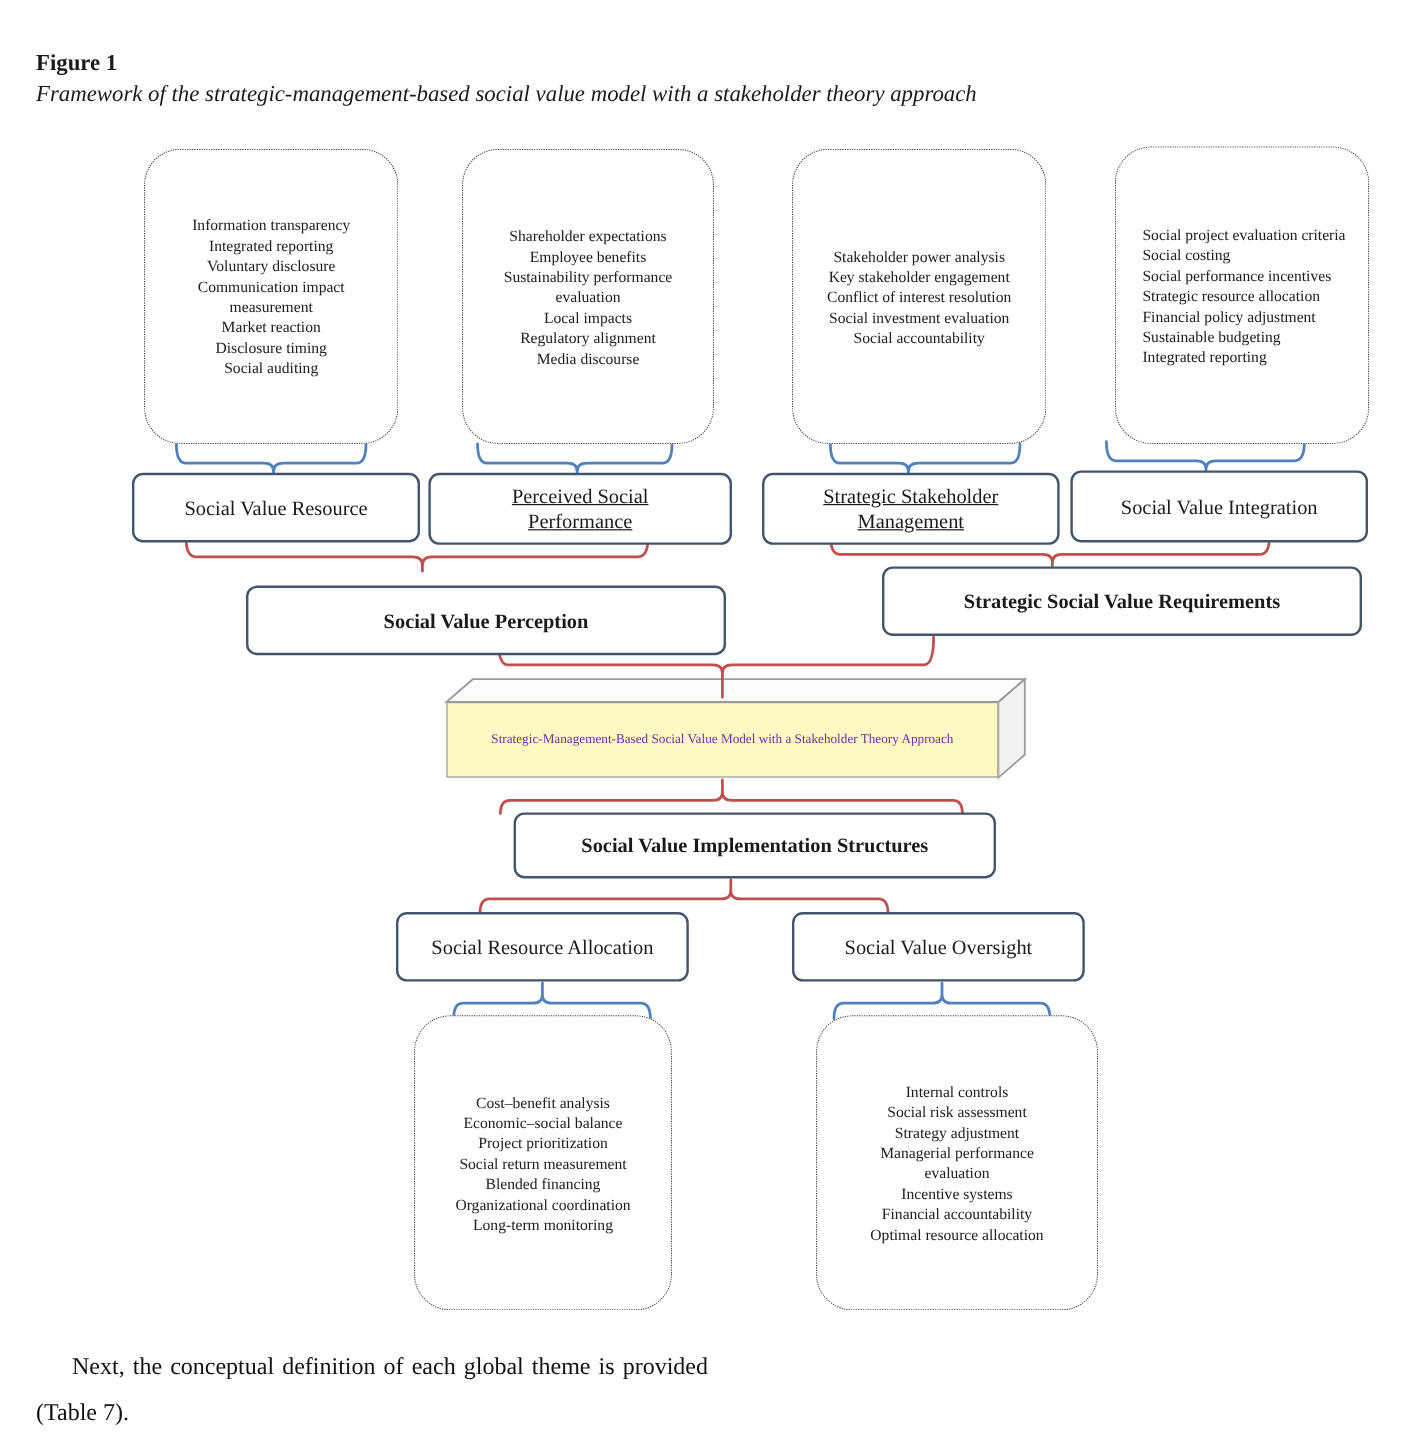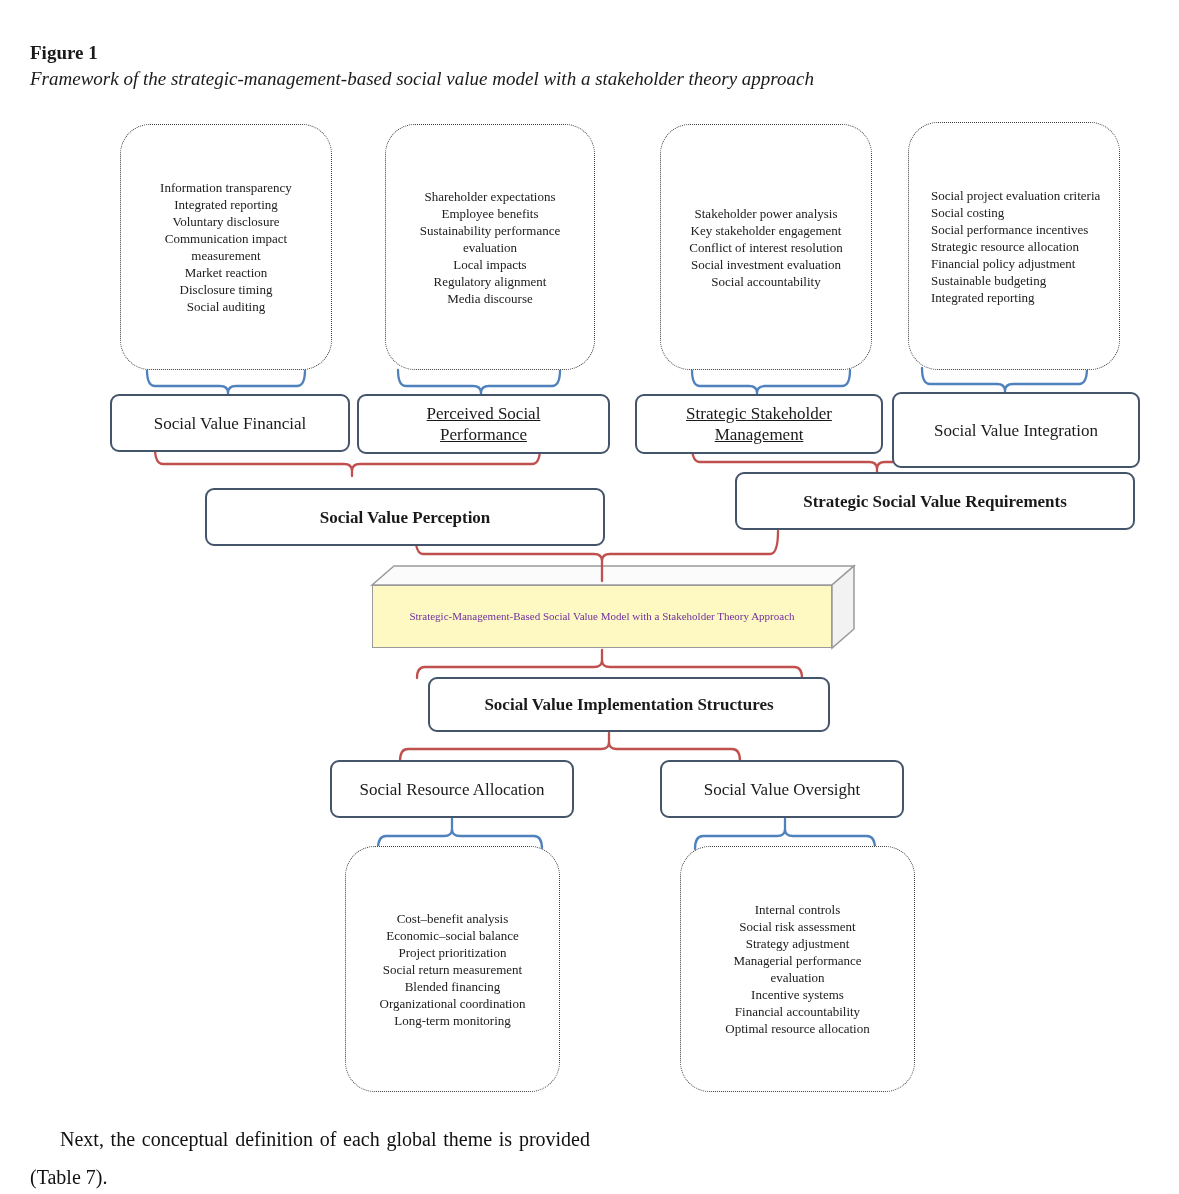--- a/index.html
+++ b/index.html
@@ -72,34 +72,34 @@
       <div class="li">Regulatory alignment</div>
       <div class="li">Media discourse</div>
     </div>
   <div class="box dotted" style="left:660px;top:124px;width:212px;height:246px;padding:8px 8px;">
       <div class="li">Stakeholder power analysis</div>
       <div class="li">Key stakeholder engagement</div>
       <div class="li">Conflict of interest resolution</div>
       <div class="li">Social investment evaluation</div>
       <div class="li">Social accountability</div>
     </div>
-  <div class="box dotted left-align" style="left:908px;top:122px;width:212px;height:248px;padding-top:8px;padding-bottom:8px;">
+  <div class="box dotted left-align" style="left:929px;top:122px;width:212px;height:248px;padding-top:8px;padding-bottom:8px;">
       <div class="li">Social project evaluation criteria</div>
       <div class="li">Social costing</div>
       <div class="li">Social performance incentives</div>
       <div class="li">Strategic resource allocation</div>
       <div class="li">Financial policy adjustment</div>
       <div class="li">Sustainable budgeting</div>
       <div class="li">Integrated reporting</div>
     </div>
 
-  <div class="box solid" style="left:110px;top:394px;width:240px;height:58px;">Social Value Financial</div>
+  <div class="box solid" style="left:110px;top:394px;width:240px;height:58px;">Social Value Resource</div>
   <div class="box solid pad-narrow" style="left:357px;top:394px;width:253px;height:60px;">Perceived Social Performance</div>
   <div class="box solid pad-narrow" style="left:635px;top:394px;width:248px;height:60px;">Strategic Stakeholder Management</div>
-  <div class="box solid" style="left:892px;top:392px;width:248px;height:76px;">Social Value Integration</div>
+  <div class="box solid" style="left:892px;top:392px;width:248px;height:60px;">Social Value Integration</div>
 
   <div class="box solid bold" style="left:205px;top:488px;width:400px;height:58px;">Social Value Perception</div>
   <div class="box solid bold" style="left:735px;top:472px;width:400px;height:58px;">Strategic Social Value Requirements</div>
 
   <div class="model-front" style="left: 372px; top: 585px; width: 460px; height: 63px; padding: 0px 10px; color: rgb(112, 48, 160);" id="model-front">Strategic-Management-Based Social Value Model with a Stakeholder Theory Approach</div>
 
   <div class="box solid bold" style="left:408px;top:677px;width:402px;height:55px;margin-left:20px;">Social Value Implementation Structures</div>
 
   <div class="box solid" style="left:330px;top:760px;width:244px;height:58px;">Social Resource Allocation</div>
   <div class="box solid" style="left:660px;top:760px;width:244px;height:58px;font-family:Liberation Serif, serif;">Social Value Oversight</div>

